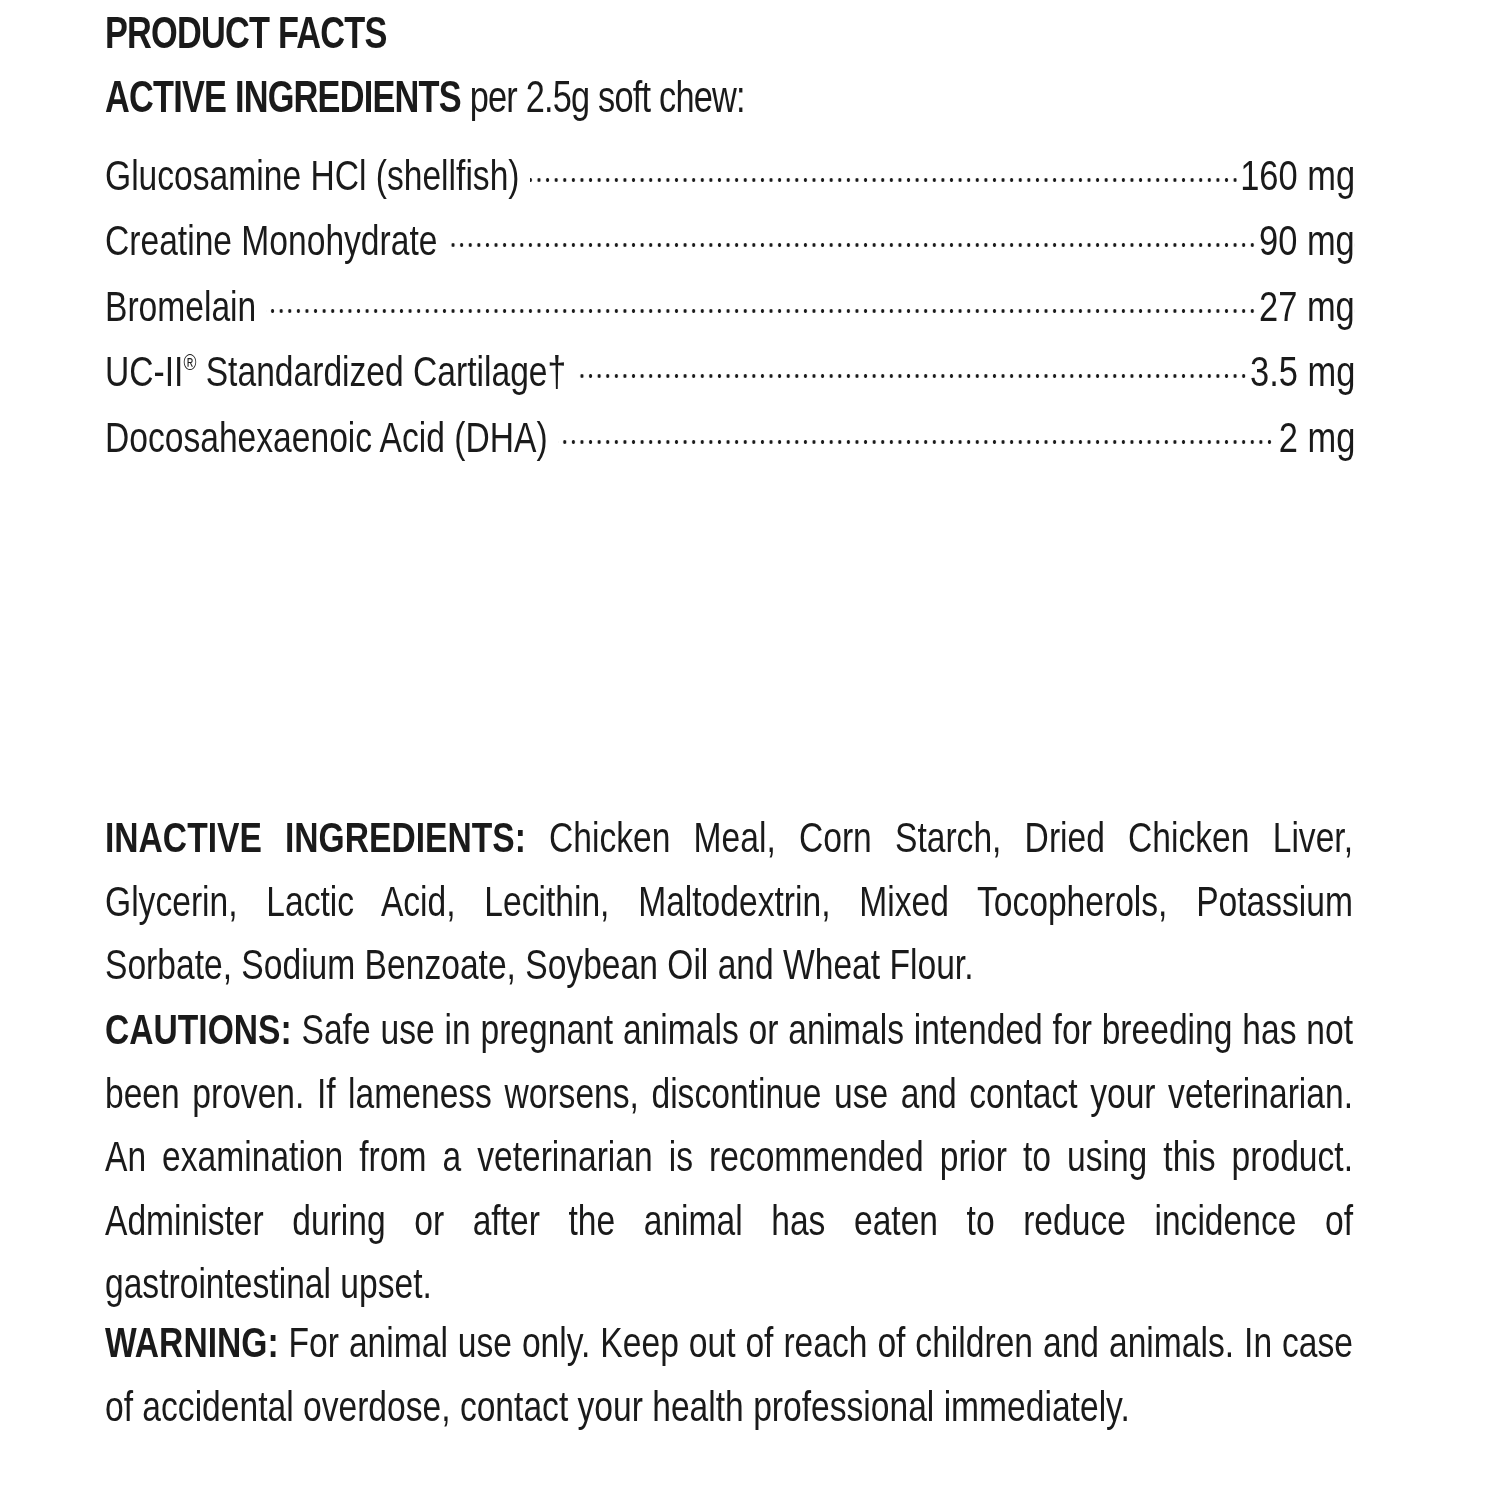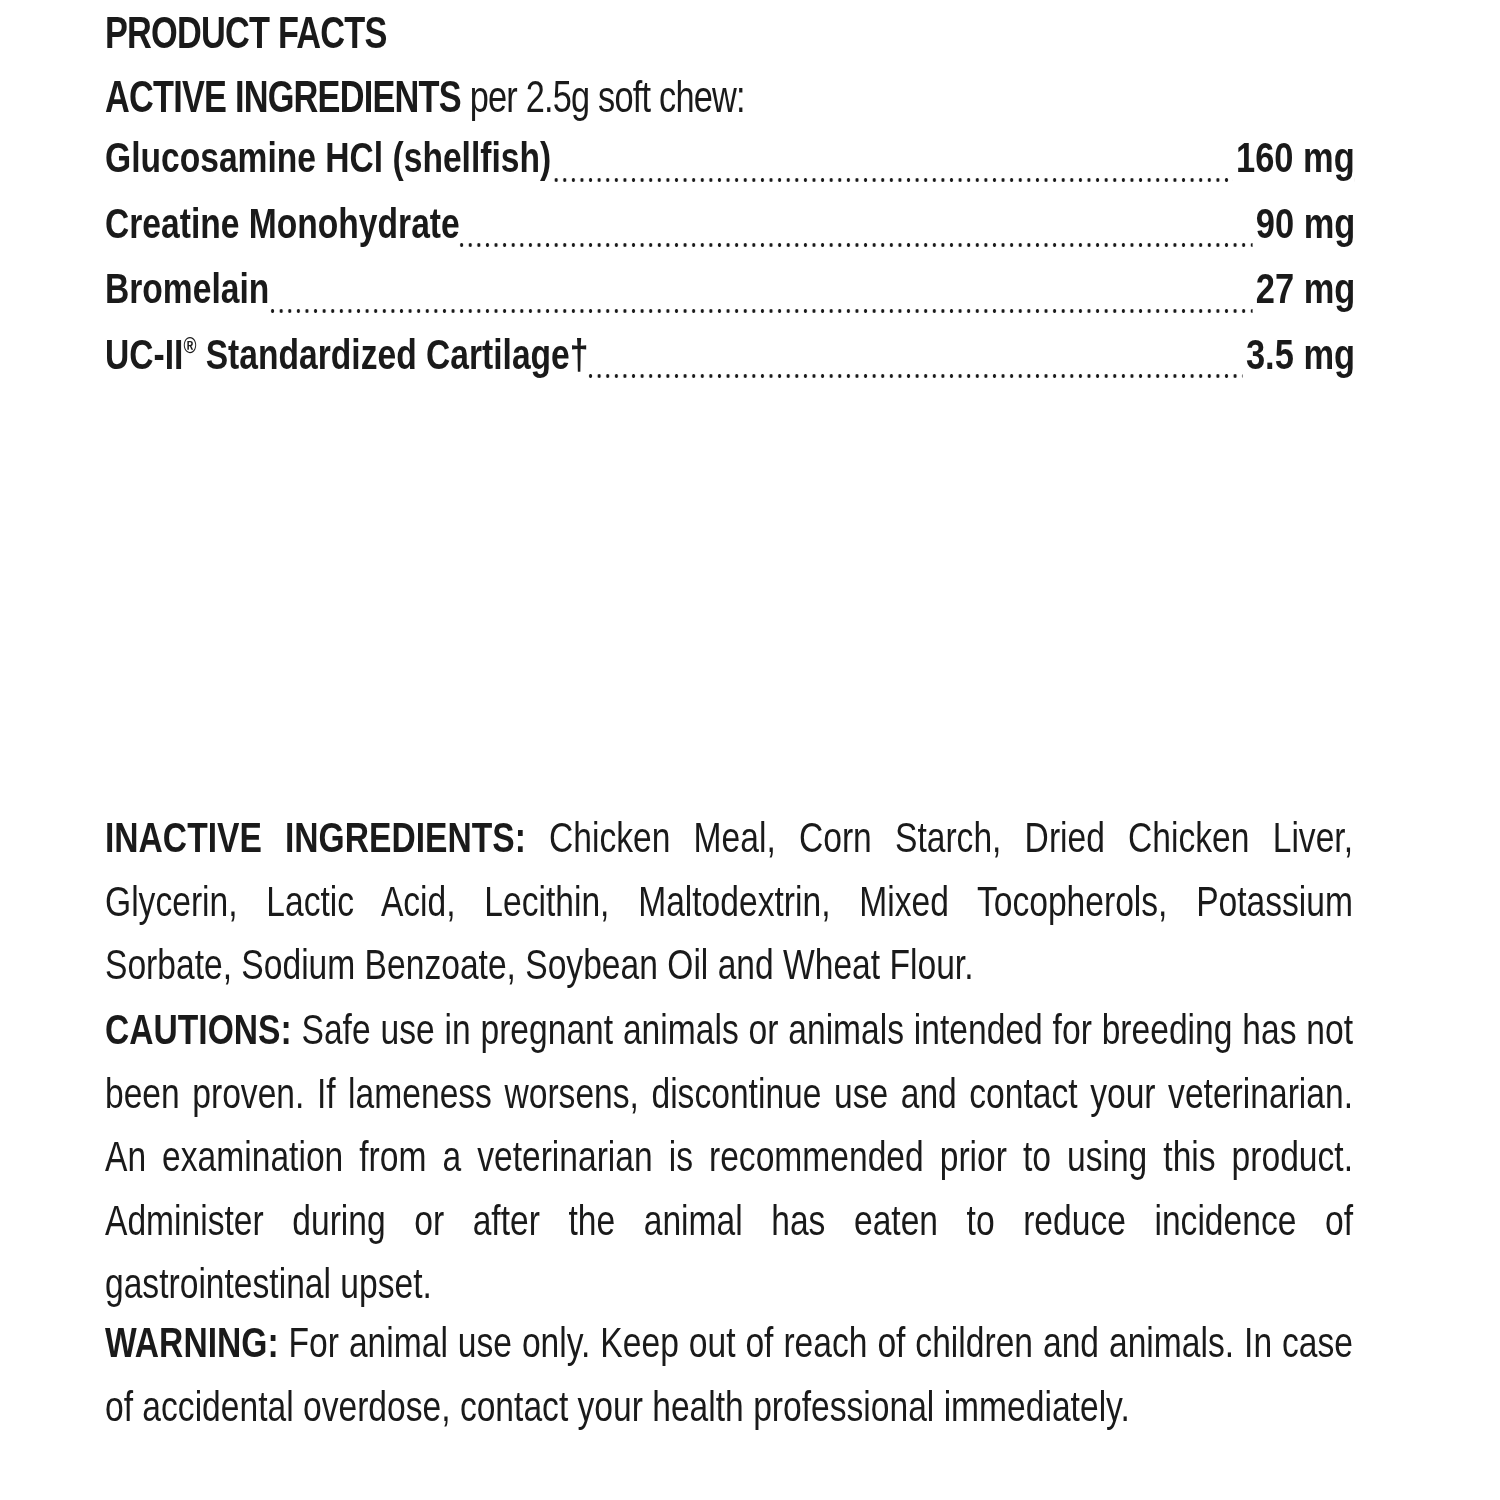--- a/index.html
+++ b/index.html
@@ -41,22 +41,21 @@
       position: absolute;
       left: 0;
       top: 134px;
       width: 1250px;
     }
     .row {
       position: relative;
       height: 65.6px;
       width: 1250px;
       display: flex;
-      align-items: flex-start;
-      font-weight: bold;
+      align-items: flex-end;
     }
     .row .name {
       flex: none;
       font-size: 42px;
       white-space: nowrap;
       transform: scaleX(0.8);
       transform-origin: left center;
       background: #fff;
       position: relative;
       z-index: 2;
@@ -146,20 +145,26 @@
       <span class="name" style="z-index: 3;">Bromelain</span>
       <span class="amt">27 mg</span>
     <span class="name-mask" style="width: 161.275px;"></span>
       </div>
     <div class="row">
       <span class="leader"></span>
       <span class="name" style="z-index: 3;"><span>UC-II</span><sup class="reg">®</sup><span> Standardized Cartilage†</span></span>
       <span class="amt">3.5 mg</span>
     <span class="name-mask" style="width: 471.213px;"></span>
       </div>
+    <div class="row">
+      <span class="leader"></span>
+      <span class="name" style="z-index: 3;">Docosahexaenoic Acid (DHA)</span>
+      <span class="amt">2 mg</span>
+    <span class="name-mask" style="width: 452.613px;"></span>
+      </div>
   </div>
 
   <div class="para inactive">
     <span class="lead">INACTIVE INGREDIENTS:</span><span> Chicken Meal, Corn Starch, Dried Chicken Liver, Glycerin, Lactic Acid, Lecithin, Maltodextrin, Mixed Tocopherols, Potassium Sorbate, Sodium Benzoate, Soybean Oil and Wheat Flour.</span>
   </div>
 
   <div class="para cautions">
     <span class="lead">CAUTIONS:</span><span> Safe use in pregnant animals or animals intended for breeding has not been proven. If lameness worsens, discontinue use and contact your veterinarian. An examination from a veterinarian is recommended prior to using this product. Administer during or after the animal has eaten to reduce incidence of gastrointestinal upset.</span>
   </div>
 

